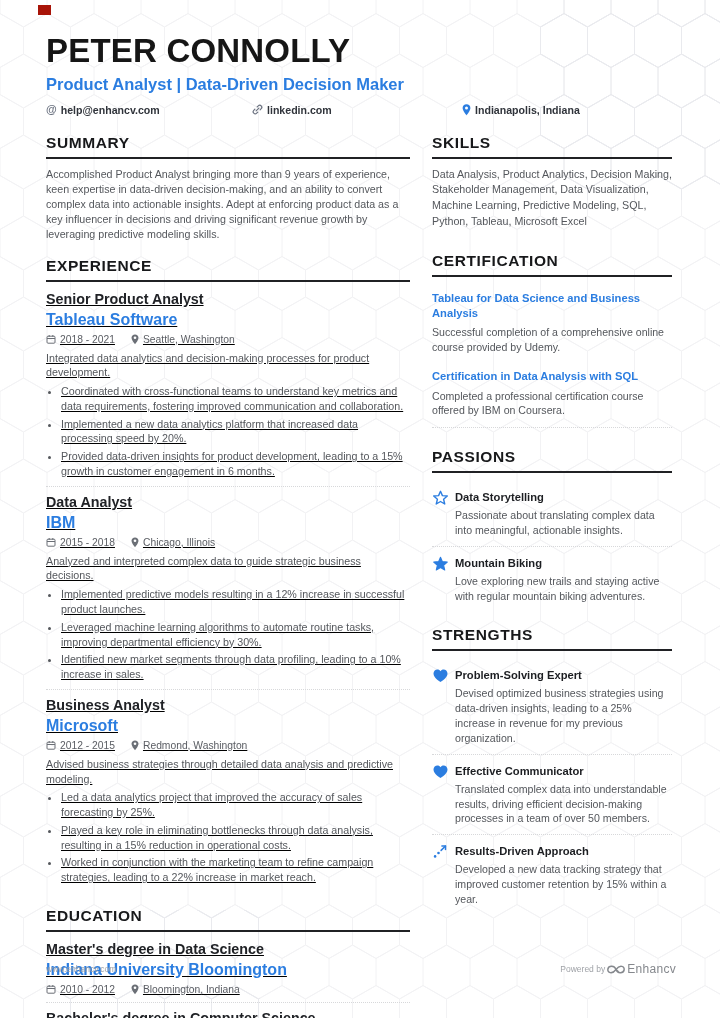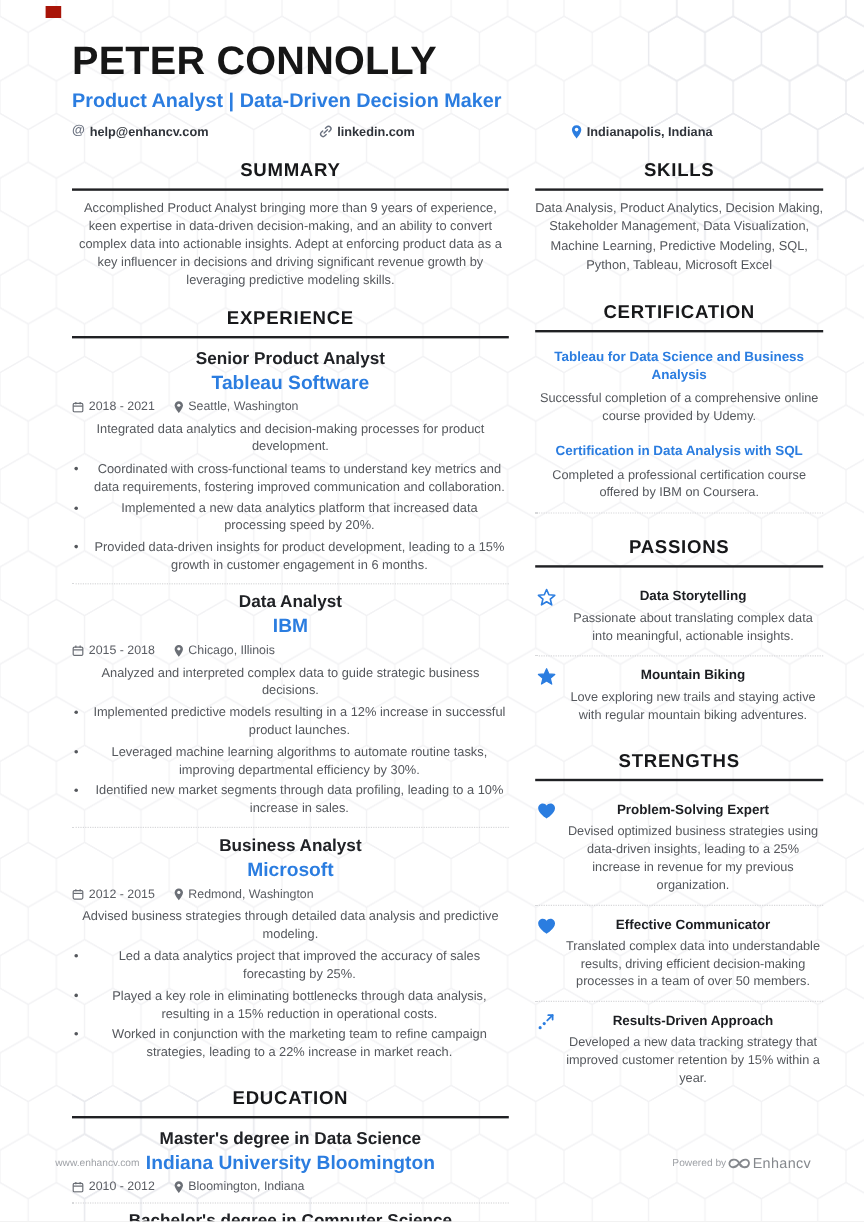--- a/index.html
+++ b/index.html
@@ -5,47 +5,47 @@
   :root{
     --accent:#2b7de0;
     --heading:#17181a;
     --body:#54575c;
     --rule:#202124;
   }
   *{box-sizing:border-box;}
   html,body{margin:0;padding:0;background:#e9e9e9;}
   .page{
     width:720px;height:1018px;position:relative;overflow:hidden;background:#ffffff;
-    font-family:"Liberation Sans",sans-serif;margin:0 auto;padding-left:14px;
+    font-family:"Liberation Sans",sans-serif;margin:0 auto;
   }
   .hexbg{position:absolute;top:0;left:0;z-index:0;}
   .red-mark{position:absolute;left:38px;top:5px;width:13px;height:10px;background:#a81408;z-index:2;}
   .content{position:relative;z-index:1;padding:34px 48px 0 46px;}
 
   
   .name{margin:0;font-size:33px;line-height:1.05;font-weight:700;letter-spacing:0.2px;color:#161616;}
   .head-title{margin-top:6px;font-size:16.5px;font-weight:700;color:var(--accent);}
   .contact-row{position:relative;margin-top:10px;height:15px;font-size:10.6px;font-weight:700;color:#30343b;}
   .ci{position:absolute;top:0;display:inline-flex;align-items:center;gap:4px;white-space:nowrap;}
   .ci-email{left:0;}
   .ci-linkedin{left:206px;}
   .ci-location{left:416px;}
   .at-glyph{font-size:11px;font-weight:700;color:#6b7280;line-height:1;}
 
   
   .columns{display:flex;gap:22px;margin-top:15px;}
   .col-left{width:364px;flex:none;}
   .col-right{width:240px;flex:none;}
 
-  .sec{margin-bottom:15px;text-align:center;}
+  .sec{margin-bottom:15px;}
   .sec-h{margin:0 0 8px 0;font-size:15.5px;font-weight:700;letter-spacing:0.6px;color:var(--heading);
          border-bottom:2.5px solid var(--rule);padding-bottom:5px;}
   .body-text{margin:0;font-size:10.7px;line-height:1.4;color:var(--body);}
 
-  .entry{padding:7px 0 7px;border-bottom:1px dotted #d7d8da;}
+  .entry{padding:7px 0 7px;border-bottom:1px dotted #d7d8da;text-decoration:underline;}
   .entry.first{padding-top:1px;}
   .entry.last{border-bottom:none;}
   .job-title{font-size:14.3px;font-weight:700;color:#202226;}
   .company{font-size:16px;font-weight:700;color:var(--accent);margin-top:4px;}
   .meta-row{display:flex;gap:16px;margin-top:5px;font-size:10.3px;color:#5a5d63;align-items:center;}
   .meta{display:inline-flex;align-items:center;gap:4px;white-space:nowrap;}
   .desc{margin:6px 0 0;font-size:10.7px;line-height:1.38;color:var(--body);}
   ul.bullets{margin:4px 0 0;padding-left:15px;color:var(--body);}
   .bullets li{font-size:10.7px;line-height:1.38;margin-top:3px;}
 

